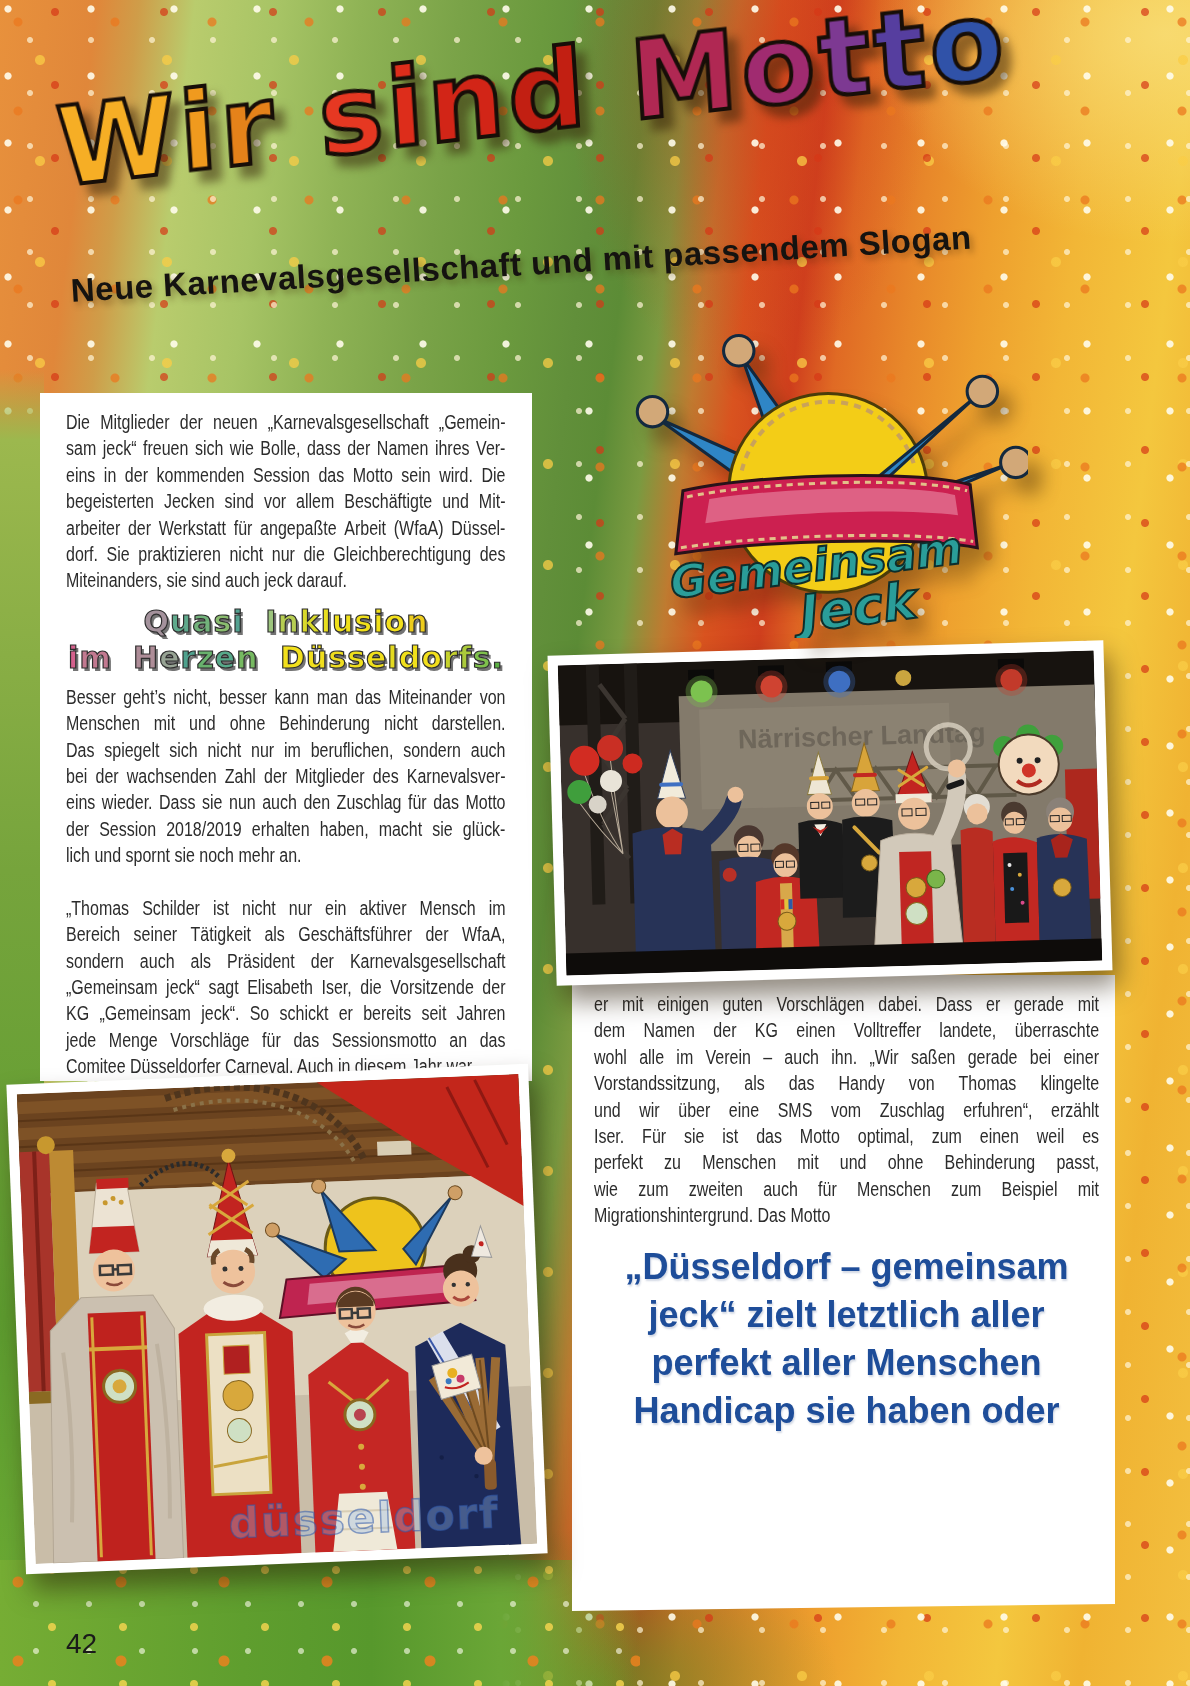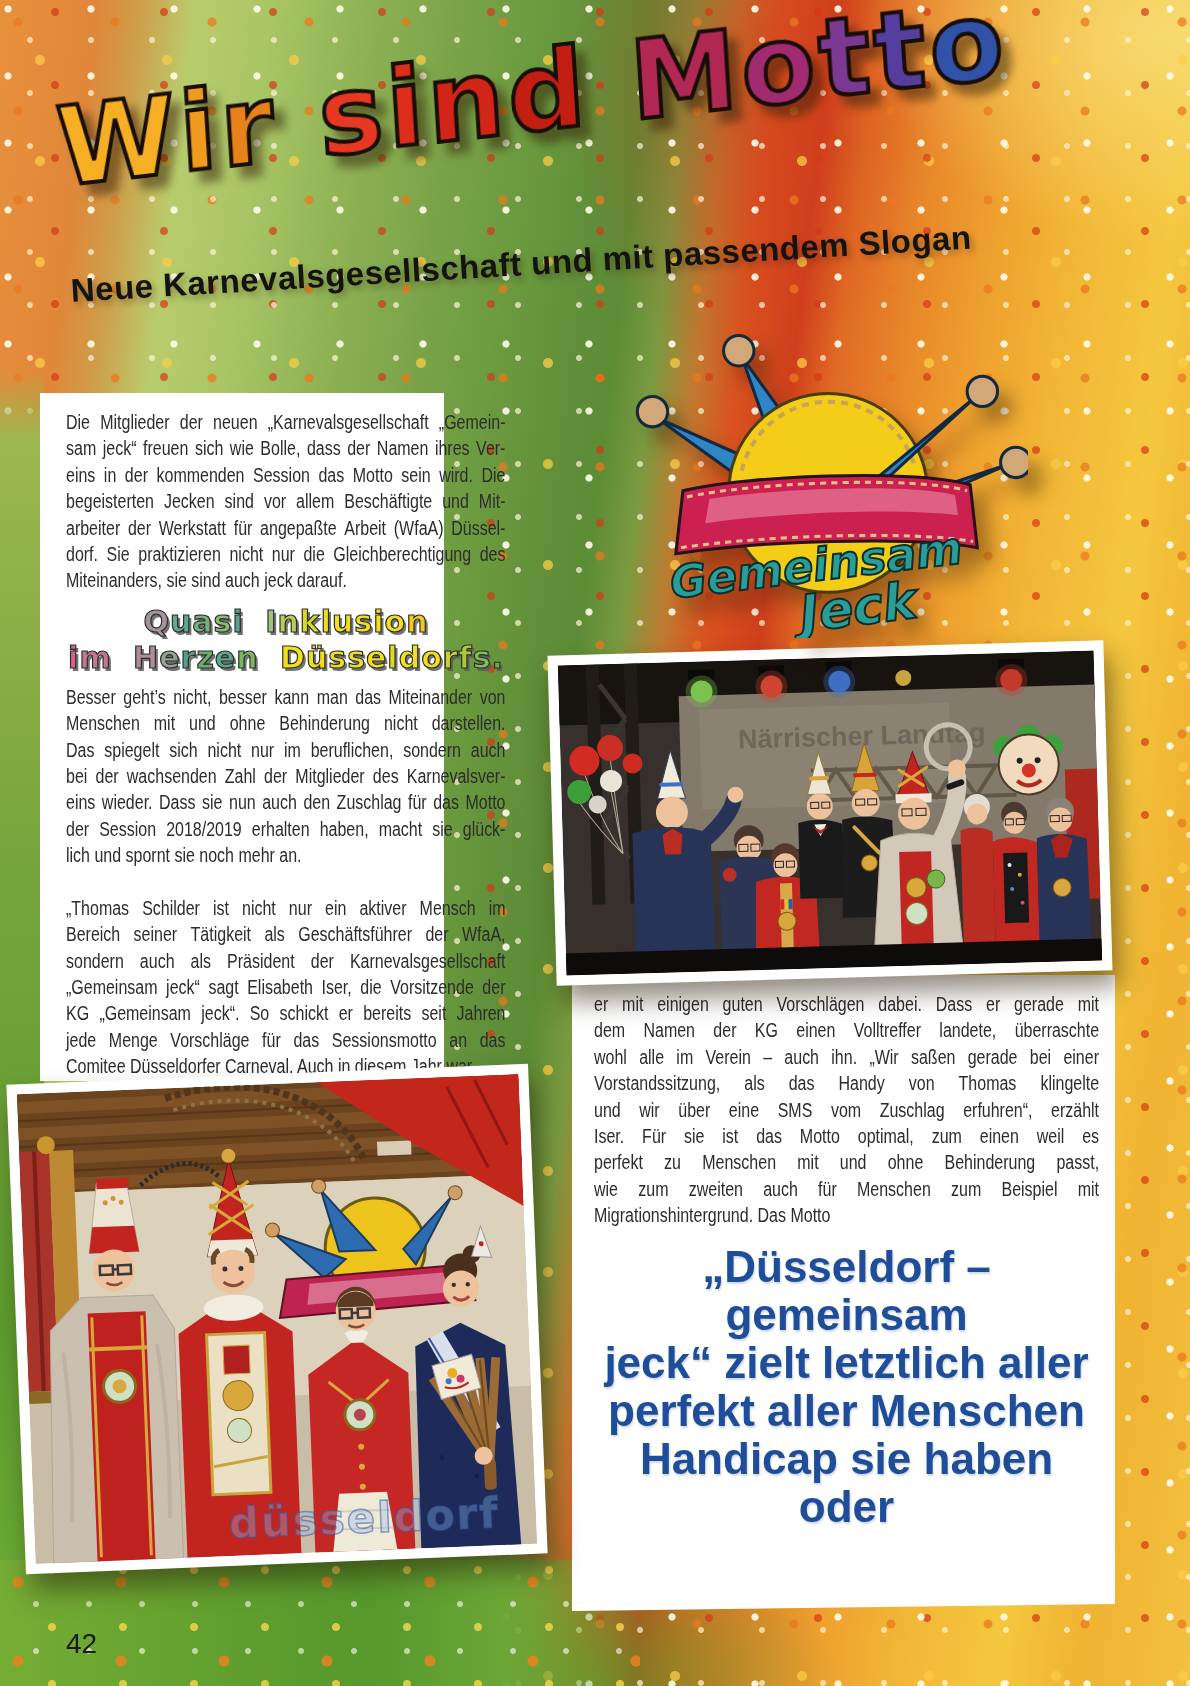--- a/index.html
+++ b/index.html
@@ -38,38 +38,38 @@
     letter-spacing:.5px;transform:rotate(-3.4deg);transform-origin:0 100%;white-space:nowrap;
     text-shadow:3px 4px 6px rgba(60,35,5,.35);}
 
   
   .logo{position:absolute;left:618px;top:298px;width:410px;height:340px;z-index:3;
     filter:drop-shadow(14px 16px 9px rgba(60,35,5,.4));}
   .logo text{font-family:"DejaVu Sans",sans-serif;font-weight:800;font-style:italic;
     fill:#2a9d99;stroke:#0e2e2c;stroke-width:2px;}
 
   
-  .panel-left{position:absolute;left:40px;top:393px;width:404px;height:688px;background:#fff;z-index:1;
+  .panel-left{position:absolute;left:40px;top:393px;width:492px;height:688px;background:#fff;z-index:1;
     padding:16px 0 0 26px;box-sizing:border-box;}
   .panel-right-bg{position:absolute;left:572px;top:975px;width:543px;height:636px;background:#fff;z-index:1;
     clip-path:polygon(0 0,100% 0,100% calc(100% - 7px),0 100%);}
   .panel-right-content{position:absolute;left:594px;top:991px;width:505px;z-index:2;}
 
   .para{width:536px;transform:scaleX(.82);transform-origin:0 0;
     font-size:19.5px;line-height:26.4px;color:#2c2c2c;}
   .para.w616{width:616px;}
   .tline{display:flex;justify-content:space-between;white-space:pre;}
   .tline.tlast{display:block;}
   .gap-after{margin-bottom:26px;}
 
   .chead{width:440px;text-align:center;margin:10px 0 8px 0;
     font-family:"DejaVu Sans",sans-serif;font-weight:800;font-size:30px;line-height:36px;letter-spacing:1px;}
   .chead .chl span{-webkit-text-stroke:1.2px #2e2e2e;text-shadow:2.5px 2.5px 0 rgba(90,90,90,.85);}
 
-  .quote{margin-top:14px;text-align:center;font-weight:700;font-size:44px;line-height:48px;color:#1e4d99;
+  .quote{margin-top:14px;text-align:center;font-weight:700;font-size:36px;line-height:48px;color:#1e4d99;
     font-family:"Liberation Sans",sans-serif;text-shadow:1px 2px 2px rgba(30,60,120,.2);}
 
   
   .photo{position:absolute;background:#fff;padding:10px;box-shadow:6px 16px 26px rgba(40,25,5,.5);z-index:2;}
   .photo svg{display:block;}
   .photo-right{left:552px;top:648px;transform:rotate(-1.6deg);}
   .photo-left{left:16px;top:1074px;transform:rotate(-2.3deg);}
 
   .pagenum{position:absolute;left:66px;top:1628px;font-size:28px;color:#1a1a1a;z-index:3;}
 </style>

